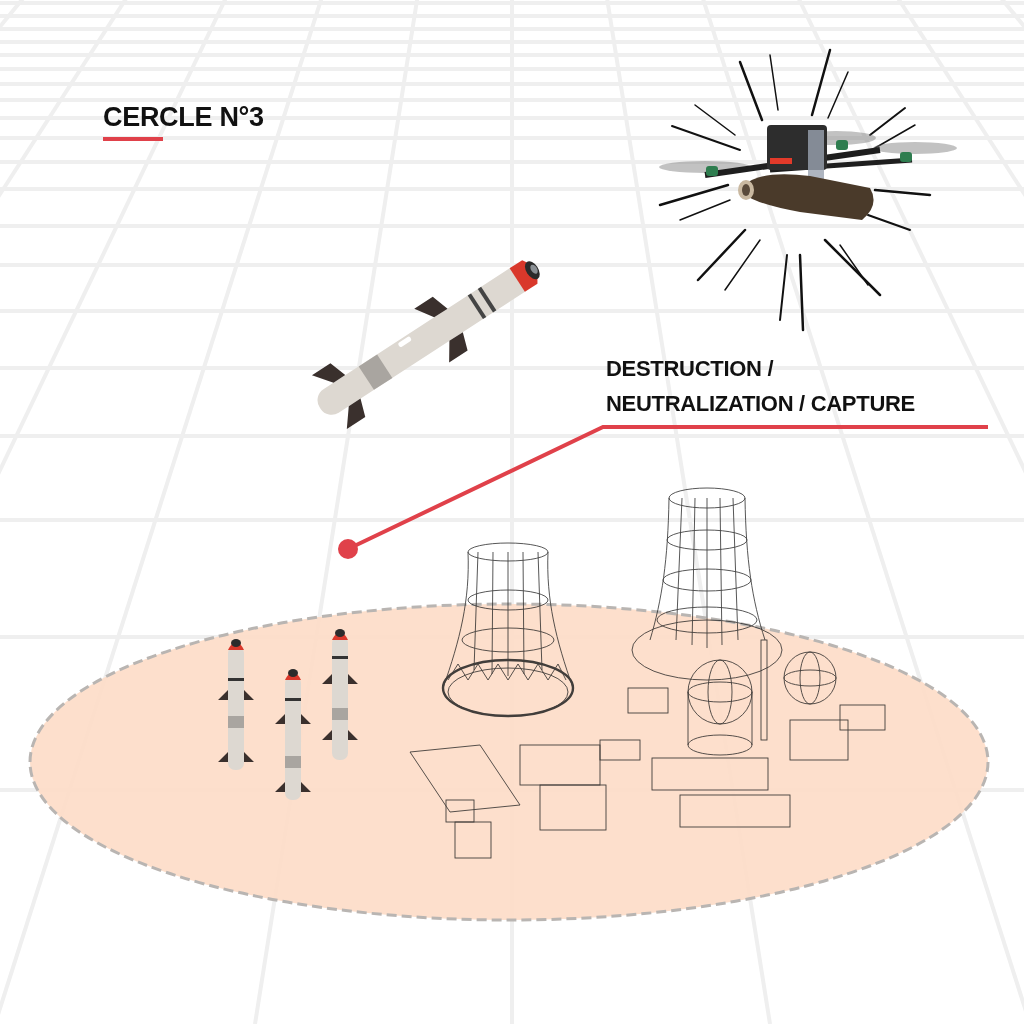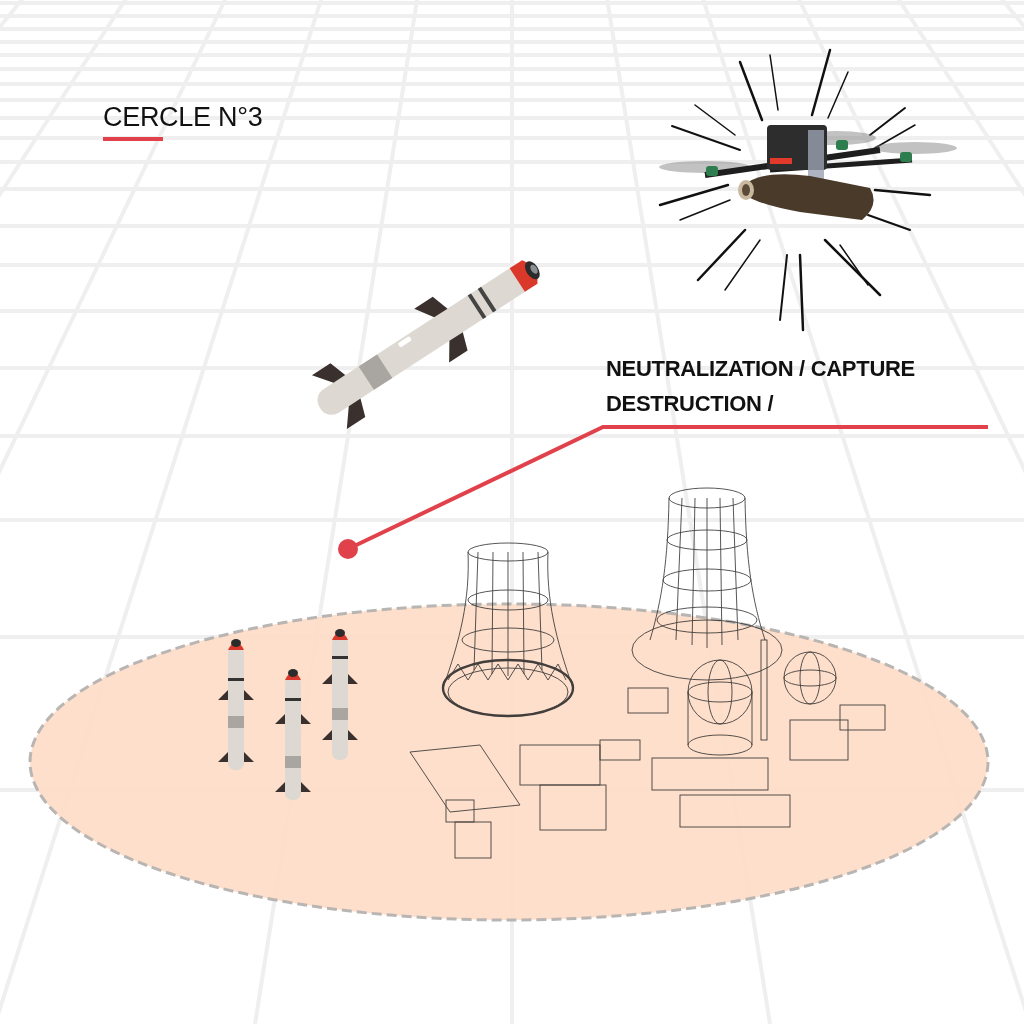--- a/index.html
+++ b/index.html
@@ -1,21 +1,21 @@
 <!DOCTYPE html>
 <html><head>
 <meta charset="utf-8">
 <style>
   html, body { margin:0; padding:0; background:#ffffff; }
   body { width:1024px; height:1024px; position:relative; overflow:hidden;
          font-family:"Liberation Sans", "DejaVu Sans", sans-serif; }
   #stage { position:absolute; left:0; top:0; width:1024px; height:1024px; }
   .title {
     position:absolute; left:103px; top:104px;
-    font-weight:400; font-size:27px; letter-spacing:-0.3px; color:#111;
+    font-weight:700; font-size:27px; letter-spacing:-0.3px; color:#111;
     line-height:1;
   }
   .title-underline {
     position:absolute; left:103px; top:137px; width:60px; height:4px;
     background:#e0414a;
   }
   .label {
     position:absolute; left:606px; top:351px;
     font-weight:700; font-size:22px; color:#111; line-height:35px;
     letter-spacing:-0.3px;
@@ -204,17 +204,17 @@
 
   <svg width="1024" height="1024" style="position:absolute;left:0;top:0">
     <polyline points="348,549 603,427 988,427" fill="none" stroke="#e0414a" stroke-width="4"></polyline>
     <circle cx="348" cy="549" r="10" fill="#e0414a"></circle>
   </svg>
 
   <div class="title">CERCLE N°3</div>
   <div class="title-underline"></div>
 
   <div class="label">
+    <span>DESTRUCTION /</span>
     <span>NEUTRALIZATION / CAPTURE</span>
-    <span>DESTRUCTION /</span>
   </div>
 
 </div>
 
 </body></html>

